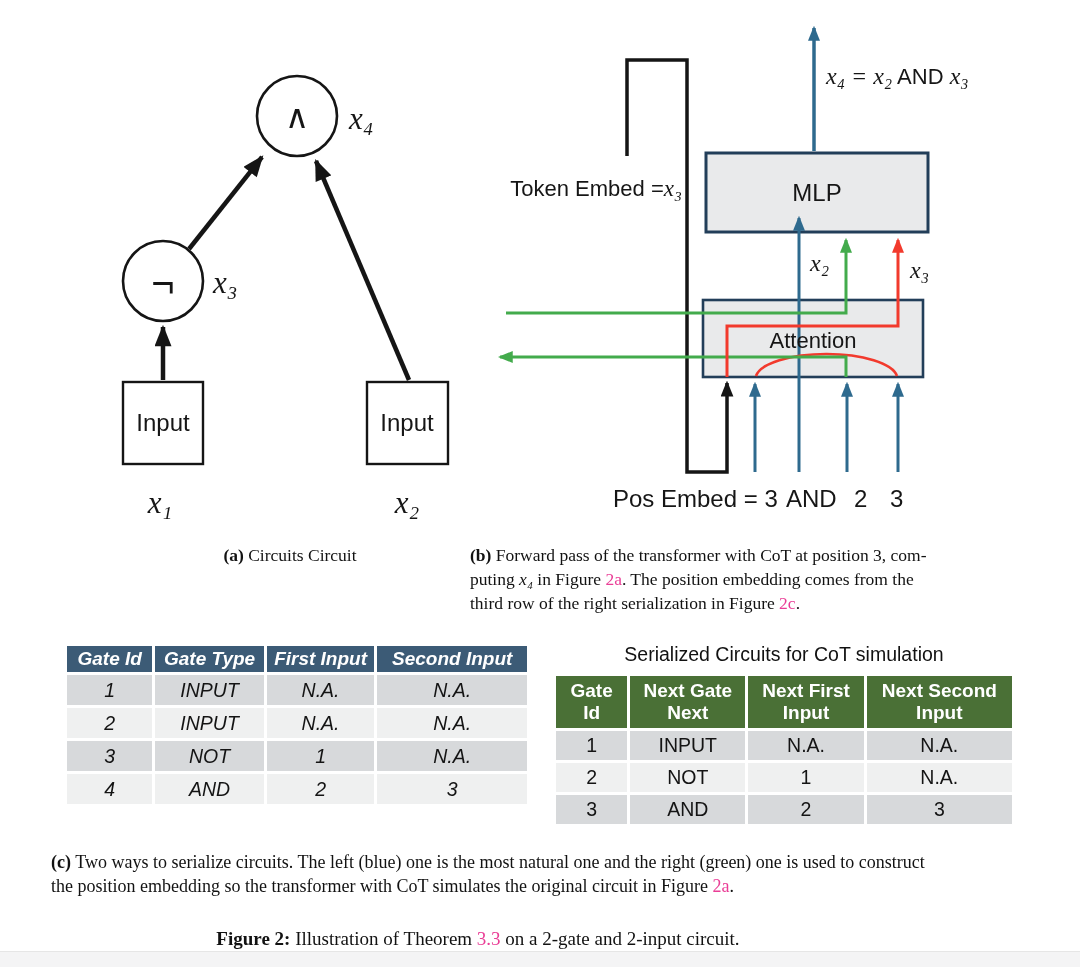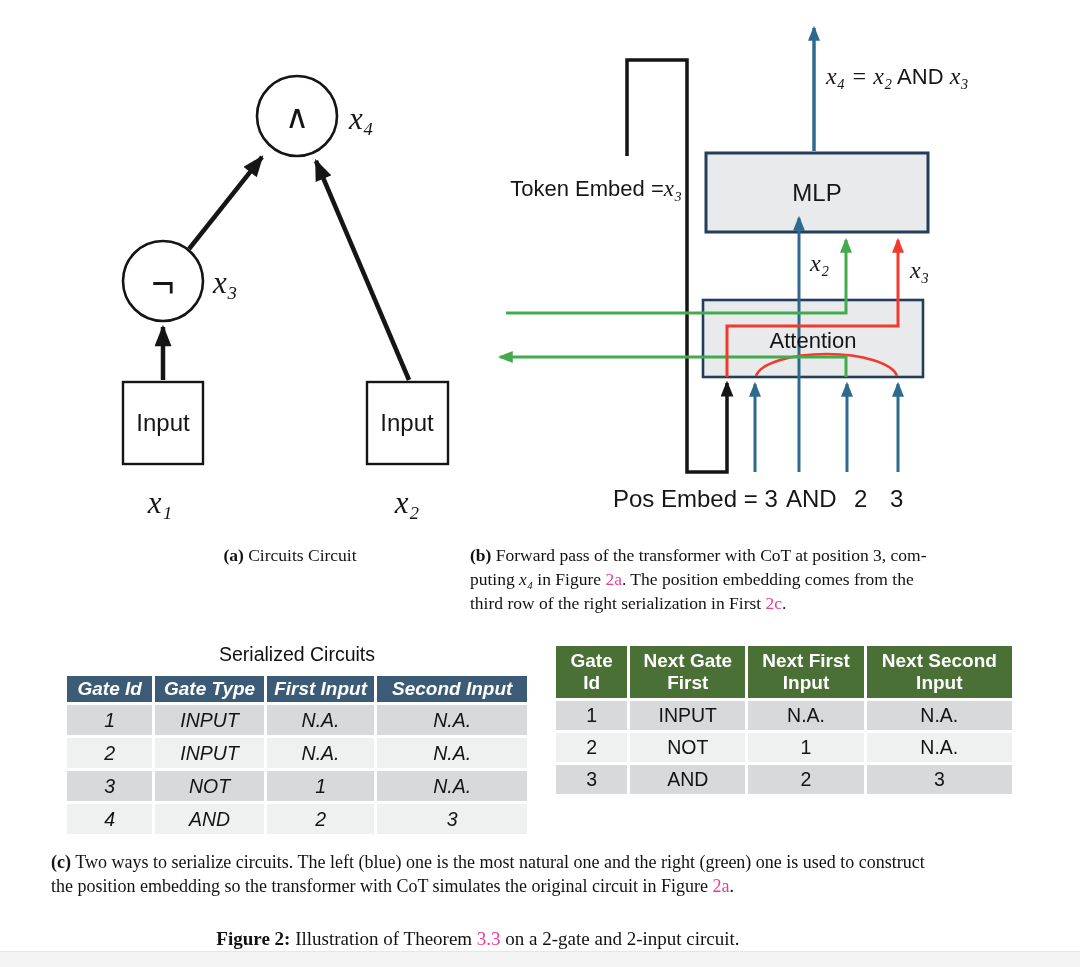--- a/index.html
+++ b/index.html
@@ -125,25 +125,24 @@
 </svg>
 
 <div class="caption" style="left:100px; top:543px; width:380px; text-align:center;">
   <b>(a)</b>
   <span>Circuits Circuit</span>
 </div>
 
 <div class="caption" style="left:470px; top:543px; width:540px;">
   <span style="display:block;"><b>(b)</b> <span>Forward pass of the transformer with CoT at position 3, com-</span></span>
   <span style="display:block;"><span>puting </span><span class="mathi">x₄</span><span> in Figure </span><a class="ref">2a</a><span>. The position embedding comes from the</span></span>
-  <span style="display:block;"><span>third row of the right serialization in First </span><a class="ref">2c</a><span>.</span></span>
+  <span style="display:block;"><span>third row of the right serialization in Figure </span><a class="ref">2c</a><span>.</span></span>
 </div>
 
 <div class="tblwrap" style="left:64px; top:643px; width:466px;">
-  <div class="tbl-title">Serialized Circuits</div>
   <table class="ptable" style="width:466px;font-style:italic;">
     <colgroup>
         <col style="width:85px">
         <col style="width:108px">
         <col style="width:107px">
         <col style="width:149px">
       </colgroup>
     <tbody>
         <tr>
       <th>Gate Id</th>
@@ -173,36 +172,37 @@
       <td>4</td>
           <td>AND</td>
           <td>2</td>
           <td>3</td>
     </tr>
   </tbody>
     </table>
 </div>
 
 <div class="tblwrap" style="left:553px; top:643px; width:462px;">
+  <div class="tbl-title">Serialized Circuits for CoT simulation</div>
   <table class="gtable" style="width:462px;">
     <colgroup>
         <col style="width:71px">
         <col style="width:115px">
         <col style="width:115px">
         <col style="width:145px">
       </colgroup>
     <tbody>
         <tr>
       <th>
             <span>Gate</span>
             <span>Id</span>
           </th>
       <th>
             <span>Next Gate</span>
-            <span>First</span>
+            <span>Next</span>
           </th>
       <th>
             <span>Next First</span>
             <span>Input</span>
           </th>
       <th>
             <span>Next Second</span>
             <span>Input</span>
           </th>
     </tr>

